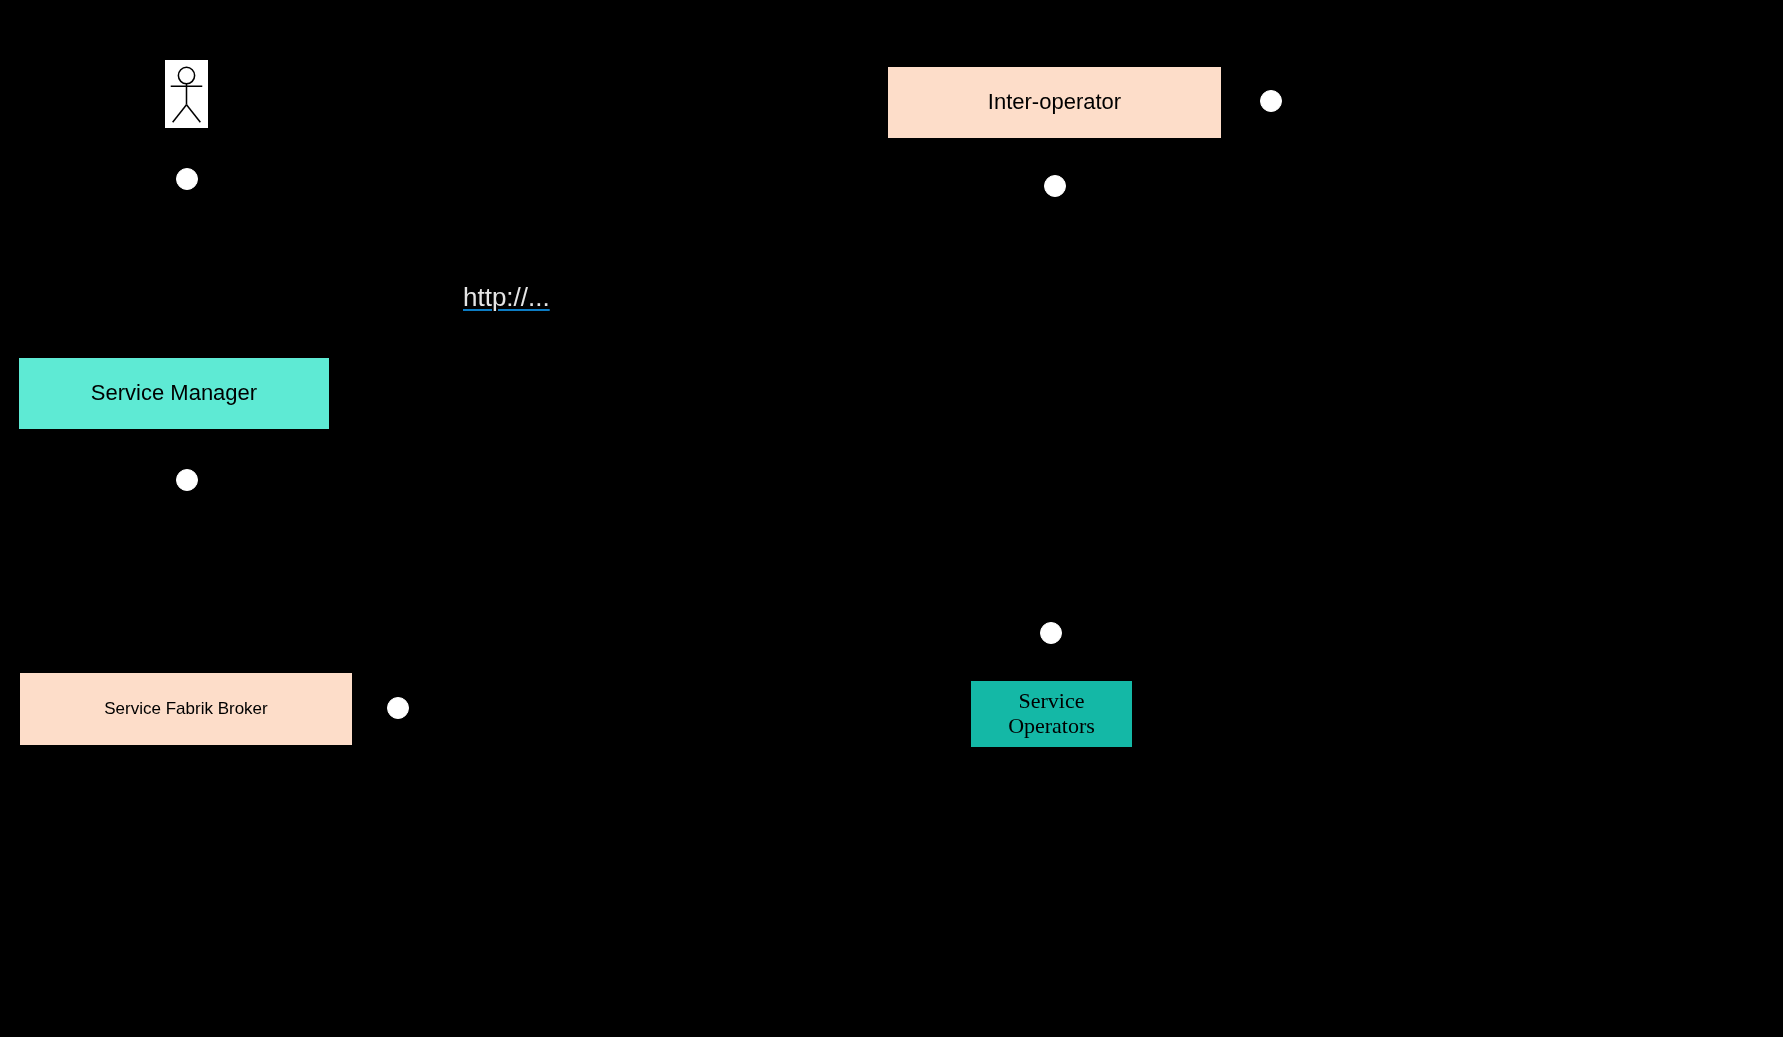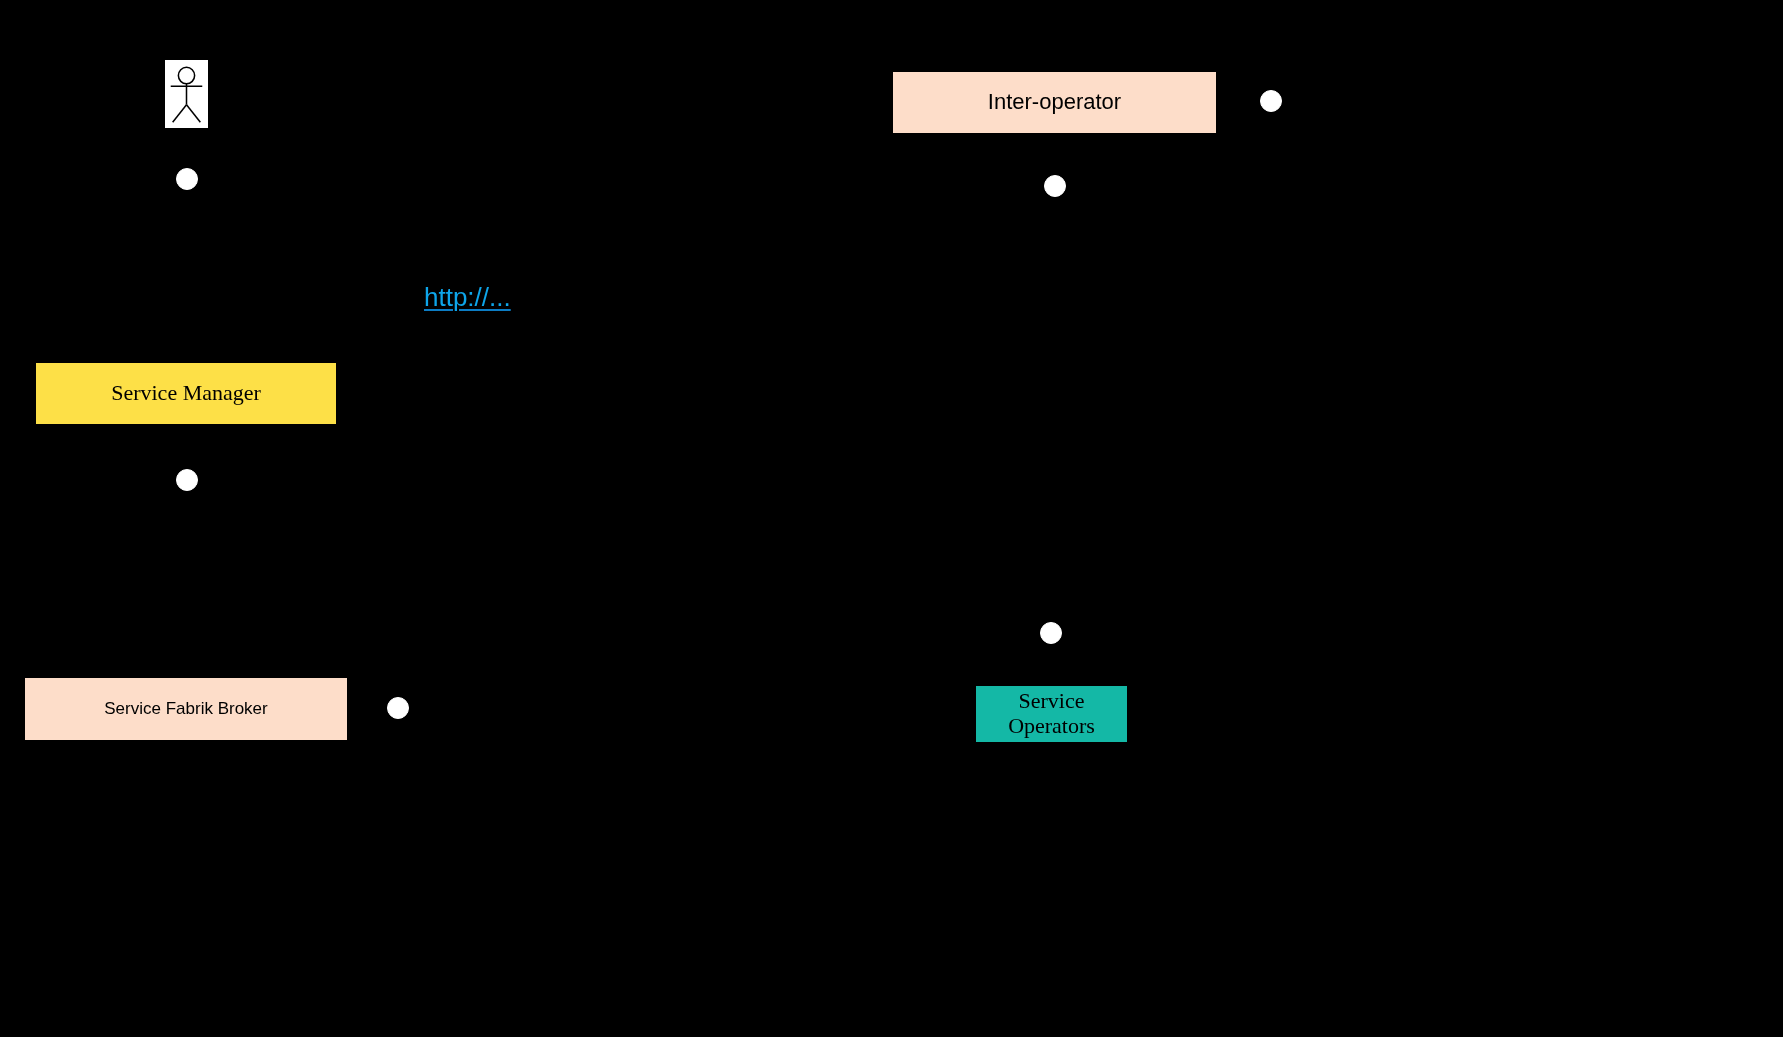--- a/index.html
+++ b/index.html
@@ -19,21 +19,21 @@
     overflow: hidden;
   }
   .node {
     position: absolute;
     box-sizing: border-box;
     display: flex;
     align-items: center;
     justify-content: center;
     text-align: center;
     color: #000000;
-    border: 6px solid #f97316;
+    border: 1px solid #f97316;
     line-height: 1.12;
     white-space: pre-line;
   }
   .node-label {
     display: block;
     width: 100%;
     padding: 0 4px;
     box-sizing: border-box;
   }
   .port {
@@ -74,24 +74,24 @@
         <svg viewBox="0 0 45 70" preserveAspectRatio="none" aria-hidden="true">
           <circle cx="22.5" cy="16" r="8.5" fill="none" stroke="#000" stroke-width="1.6"></circle>
           <line x1="22.5" y1="24.5" x2="22.5" y2="46" stroke="#000" stroke-width="1.6"></line>
           <line x1="6" y1="27" x2="39" y2="27" stroke="#000" stroke-width="1.6"></line>
           <line x1="22.5" y1="46" x2="8" y2="64" stroke="#000" stroke-width="1.6"></line>
           <line x1="22.5" y1="46" x2="37" y2="64" stroke="#000" stroke-width="1.6"></line>
         </svg>
       </span>
     </div>
     <div class="node" style="left: 887px; top: 66px; width: 335px; height: 73px; background: rgb(253, 221, 201); border-color: rgb(0, 0, 0); font-size: 22px;"><span class="node-label">Inter-operator</span></div>
-    <div class="node" style="left: 30px; top: 357px; width: 312px; height: 73px; background: #fde047; border-color: rgb(0, 0, 0); font-size: 22px; font-family: Liberation Serif, serif;"><span class="node-label">Service Manager</span></div>
+    <div class="node" style="left: 18px; top: 357px; width: 312px; height: 73px; background: #5eead4; border-color: rgb(0, 0, 0); font-size: 22px;"><span class="node-label">Service Manager</span></div>
     <div class="node" style="left: 19px; top: 672px; width: 334px; height: 74px; background: rgb(253, 221, 201); border-color: rgb(0, 0, 0); font-size: 17px;"><span class="node-label">Service Fabrik Broker</span></div>
     <div class="node" style="left: 970px; top: 680px; width: 163px; height: 68px; background: #14b8a6; border-color: rgb(0, 0, 0); font-size: 22px; font-family: Liberation Serif, serif;"><span class="node-label">Service
 Operators</span></div>
     <div class="port" style="left: 176px; top: 168px; width: 22px; height: 22px;"></div>
     <div class="port" style="left: 1260px; top: 90px; width: 22px; height: 22px;"></div>
     <div class="port" style="left: 1044px; top: 175px; width: 22px; height: 22px;"></div>
     <div class="port" style="left: 176px; top: 469px; width: 22px; height: 22px;"></div>
     <div class="port" style="left: 1040px; top: 622px; width: 22px; height: 22px;"></div>
     <div class="port" style="left: 387px; top: 697px; width: 22px; height: 22px;"></div>
-    <a class="link" style="left: 424px; top: 282px; font-size: 26px; color: #0ea5e9; text-decoration-color: rgb(12, 124, 196);">http://...</a>
+    <a class="link" style="left: 463px; top: 282px; font-size: 26px; color: #e5e5e5; text-decoration-color: rgb(12, 124, 196);">http://...</a>
   </div>
 
 </body></html>

